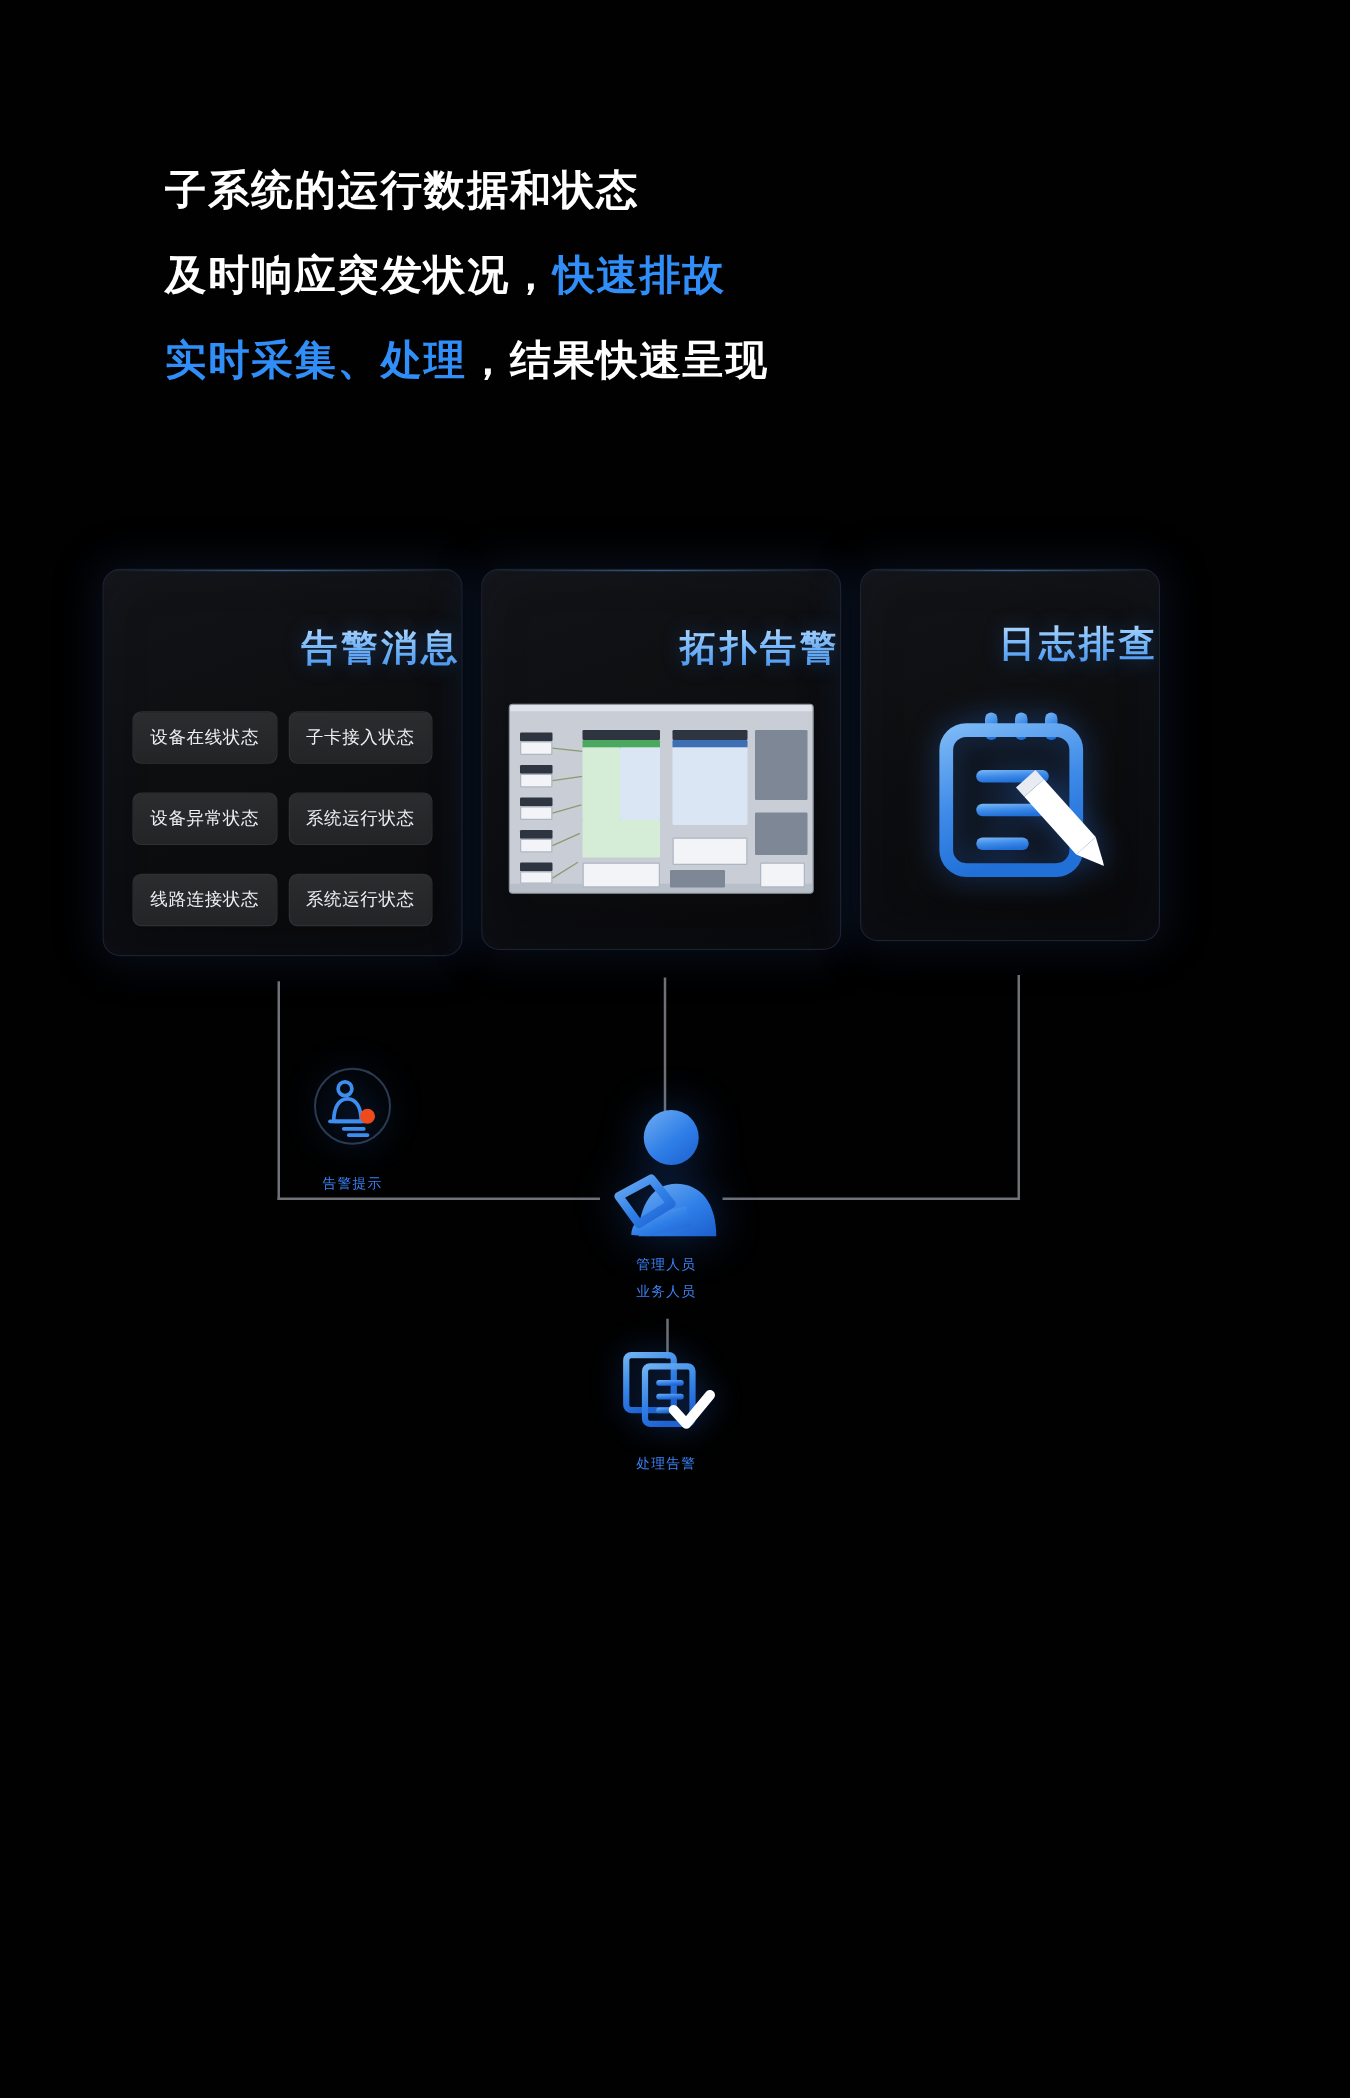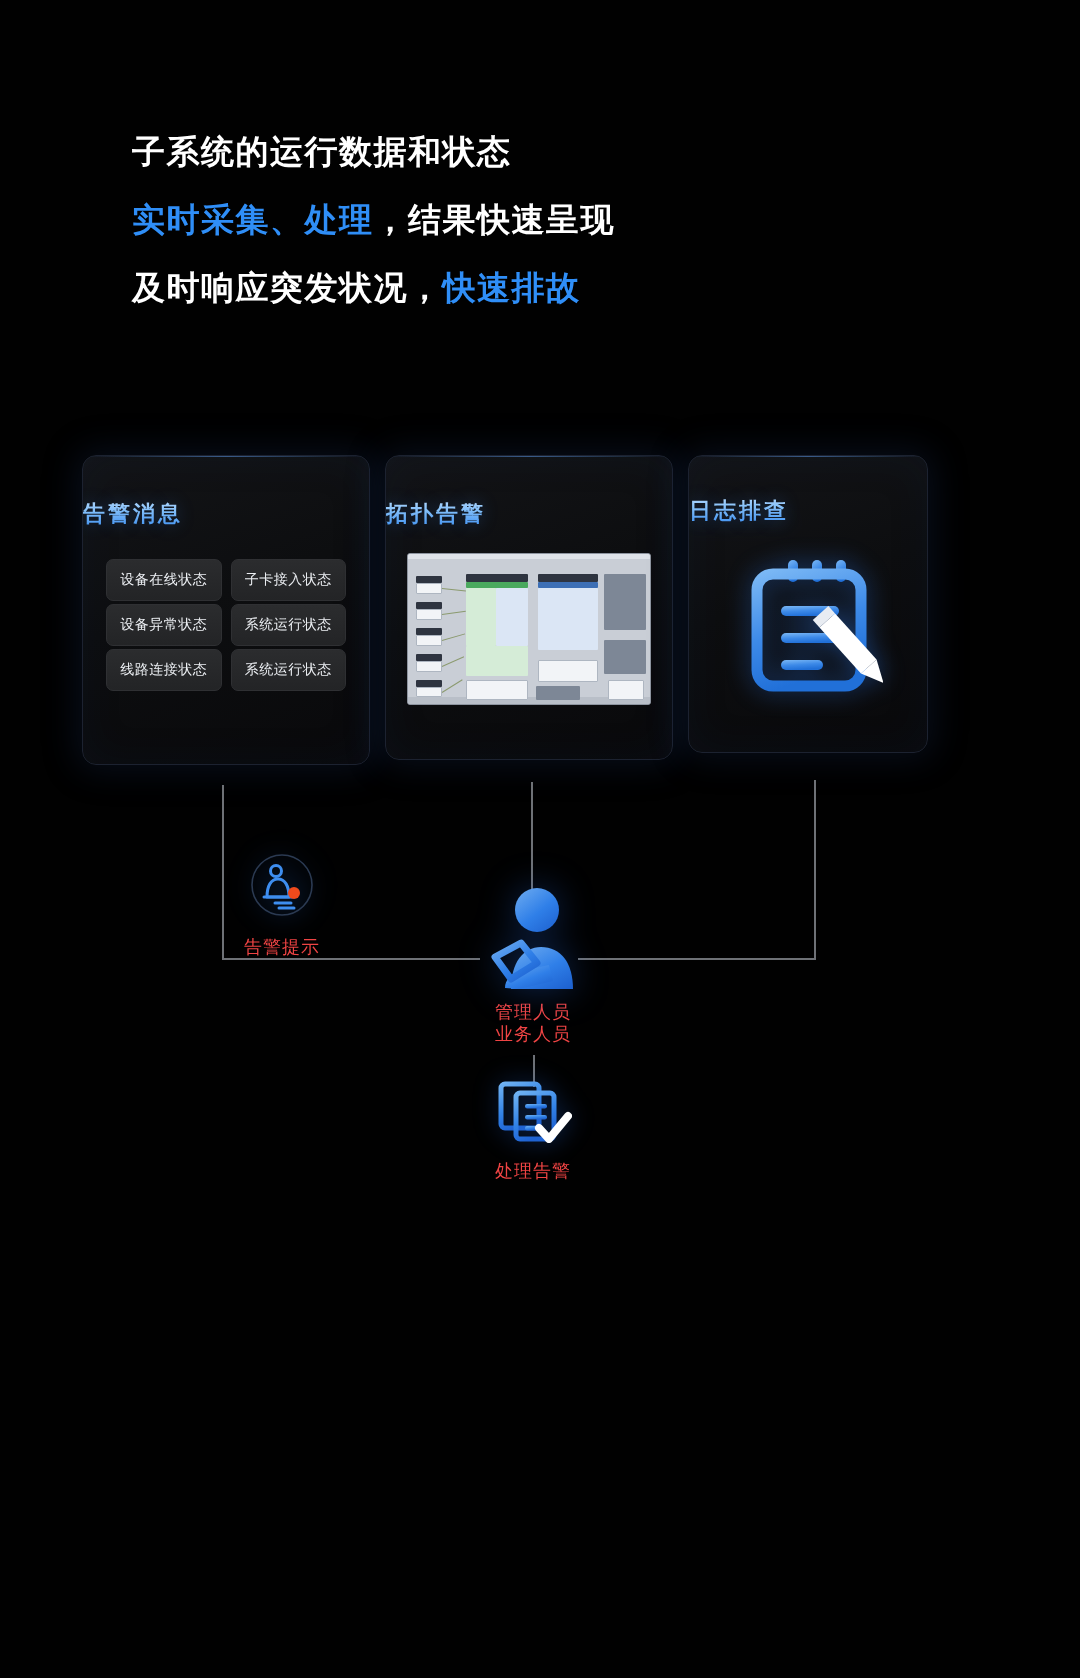--- a/index.html
+++ b/index.html
@@ -32,33 +32,33 @@
   }
   .card::before {
     content: ""; position: absolute; left: 0; top: 0; width: 100%; height: 1px;
     background: linear-gradient(90deg, rgba(70,130,220,0.0), rgba(90,150,230,0.55), rgba(70,130,220,0.0));
   }
   #card-alarm { left: 82px; width: 288px; height: 310px; }
   #card-topo  { left: 385px; width: 288px; height: 305px; }
   #card-log   { left: 688px; width: 240px; height: 298px; }
 
   .card-title {
-    text-align: left; font-size: 22px; font-weight: 700; letter-spacing: 3px;
+    text-align: right; font-size: 29px; font-weight: 700; letter-spacing: 3px;
     background: linear-gradient(180deg, #bfe0ff 0%, #8cc6fb 38%, #3b8ef0 100%);
     -webkit-background-clip: text; background-clip: text; color: transparent;
     text-shadow: 0 0 18px rgba(50,130,240,0.28);
   }
   #card-alarm .card-title { margin-top: 43px; }
   #card-topo  .card-title { margin-top: 43px; }
   #card-log   .card-title { margin-top: 40px; text-decoration: underline; }
 
   
   .tag-grid {
     margin: 30px auto 0; width: 240px;
-    display: grid; grid-template-columns: 1fr 1fr; gap: 3px 9px;
+    display: grid; grid-template-columns: 1fr 1fr; gap: 23px 9px;
   }
   .tag {
     height: 42px; border-radius: 7px;
     background: linear-gradient(180deg, #2b2c2e 0%, #232426 100%);
     color: #eceff3; font-size: 14px; letter-spacing: 0.5px;
     display: flex; align-items: center; justify-content: center;
     border: 1px solid #2f3033;
   }
 
   
@@ -83,43 +83,43 @@
   .log-icon { margin: 22px auto 0; position: relative; width: 150px; height: 150px; }
   .log-icon svg { filter: drop-shadow(0 0 12px rgba(45,120,235,0.45)); }
 
   
   .conn { position: absolute; background: #6e7176; }
   .conn.v { width: 2px; }
   .conn.h { height: 2px; }
 
   
   .node { position: absolute; text-align: center; }
-  .node-label { color: #ef4444; font-size: 18px; letter-spacing: 1px; line-height: 22px; }
+  .node-label { color: #3b82f6; font-size: 11px; letter-spacing: 1px; line-height: 22px; }
 
   #node-bell { left: 208px; top: 848px; width: 148px; }
   .bell-wrap { width: 74px; height: 74px; margin: 0 auto 14px; position: relative; }
   .bell-wrap svg { filter: drop-shadow(0 0 14px rgba(40,110,220,0.45)); }
 
   #node-person { left: 443px; top: 885px; width: 180px; }
   .person-wrap { width: 116px; height: 108px; margin: 0 auto 8px; }
   .person-wrap svg { filter: drop-shadow(0 0 18px rgba(40,110,230,0.35)); }
 
   #node-handle { left: 458px; top: 1078px; width: 150px; }
   .handle-wrap { width: 78px; height: 72px; margin: 0 auto 10px; }
   .handle-wrap svg { filter: drop-shadow(0 0 12px rgba(40,110,230,0.4)); }
 </style>
 </head>
 <body>
 
 <div class="page">
 
   <div class="headline">
     <div class="line">子系统的运行数据和状态</div>
+    <div class="line"><span>及时响应突发状况，</span><span class="hl-blue">快速排故</span></div>
     <div class="line"><span class="hl-blue">实时采集、处理</span><span>，结果快速呈现</span></div>
-    <div class="line"><span>及时响应突发状况，</span><span class="hl-blue">快速排故</span></div>
   </div>
 
   <div class="cards">
 
     <div class="card" id="card-alarm">
       <div class="card-title">告警消息</div>
       <div class="tag-grid">
         <div class="tag">设备在线状态</div>
         <div class="tag">子卡接入状态</div>
         <div class="tag">设备异常状态</div>

